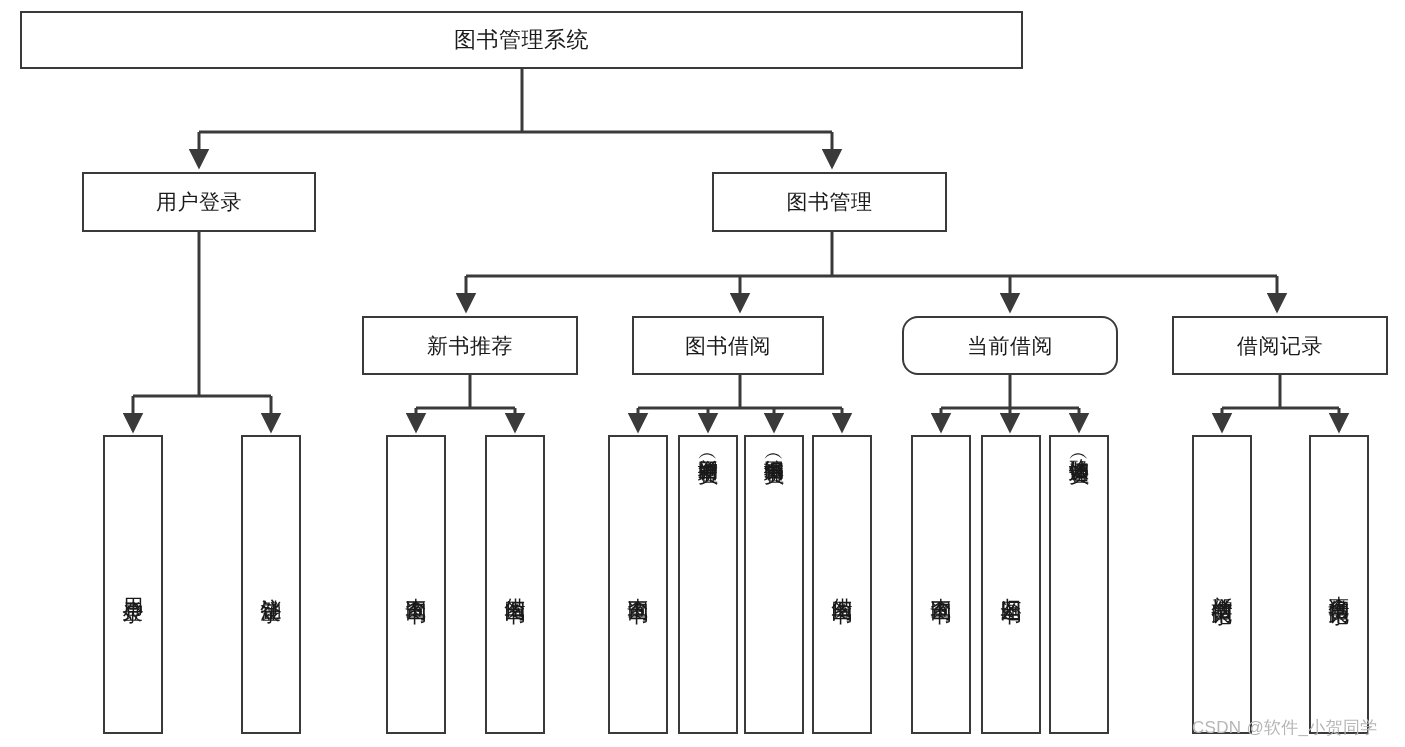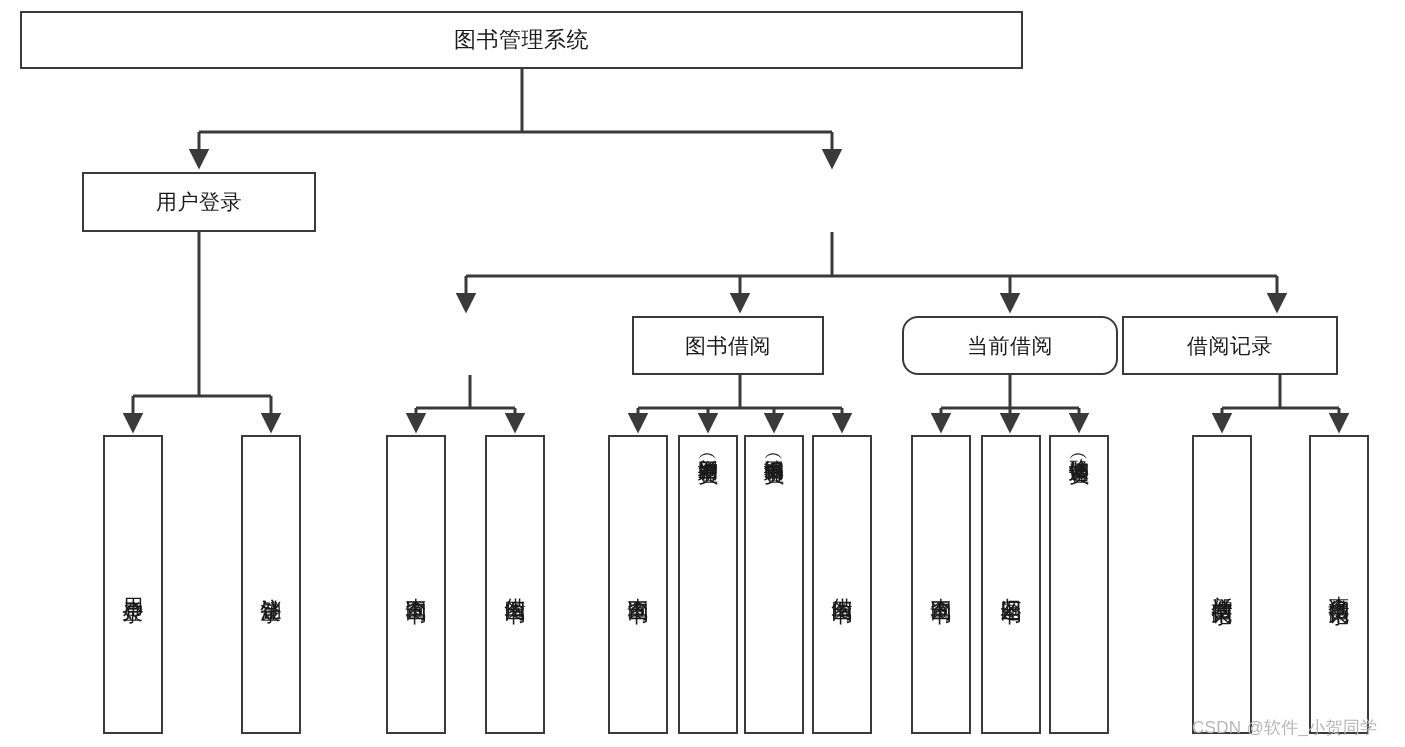--- a/index.html
+++ b/index.html
@@ -132,28 +132,34 @@
     </g>
   </svg>
 
   <div class="node horiz root" style="left:20px; top:11px; width:1003px; height:58px;">
     <span class="node-label">图书管理系统</span>
   </div>
 
   <div class="node horiz" style="left:82px; top:172px; width:234px; height:60px;">
     <span class="node-label">用户登录</span>
   </div>
-
+  <div class="node horiz" style="left:712px; top:172px; width:235px; height:60px;">
+    <span class="node-label">图书管理</span>
+  </div>
+
+  <div class="node horiz" style="left:362px; top:316px; width:216px; height:59px;">
+    <span class="node-label">新书推荐</span>
+  </div>
   <div class="node horiz" style="left:632px; top:316px; width:192px; height:59px;">
     <span class="node-label">图书借阅</span>
   </div>
   <div class="node horiz" style="left:902px; top:316px; width:216px; height:59px;border-radius:16px;">
     <span class="node-label">当前借阅</span>
   </div>
-  <div class="node horiz" style="left:1122px; top:316px; width:216px; height:59px;">
+  <div class="node horiz" style="left:1172px; top:316px; width:216px; height:59px;">
     <span class="node-label">借阅记录</span>
   </div>
 
   <div class="node vert" style="left:103px; top:435px; width:60px; height:299px;">
     <span class="node-label">用户登录</span>
   </div>
   <div class="node vert" style="left:241px; top:435px; width:60px; height:299px;">
     <span class="node-label">注销登录</span>
   </div>
 

